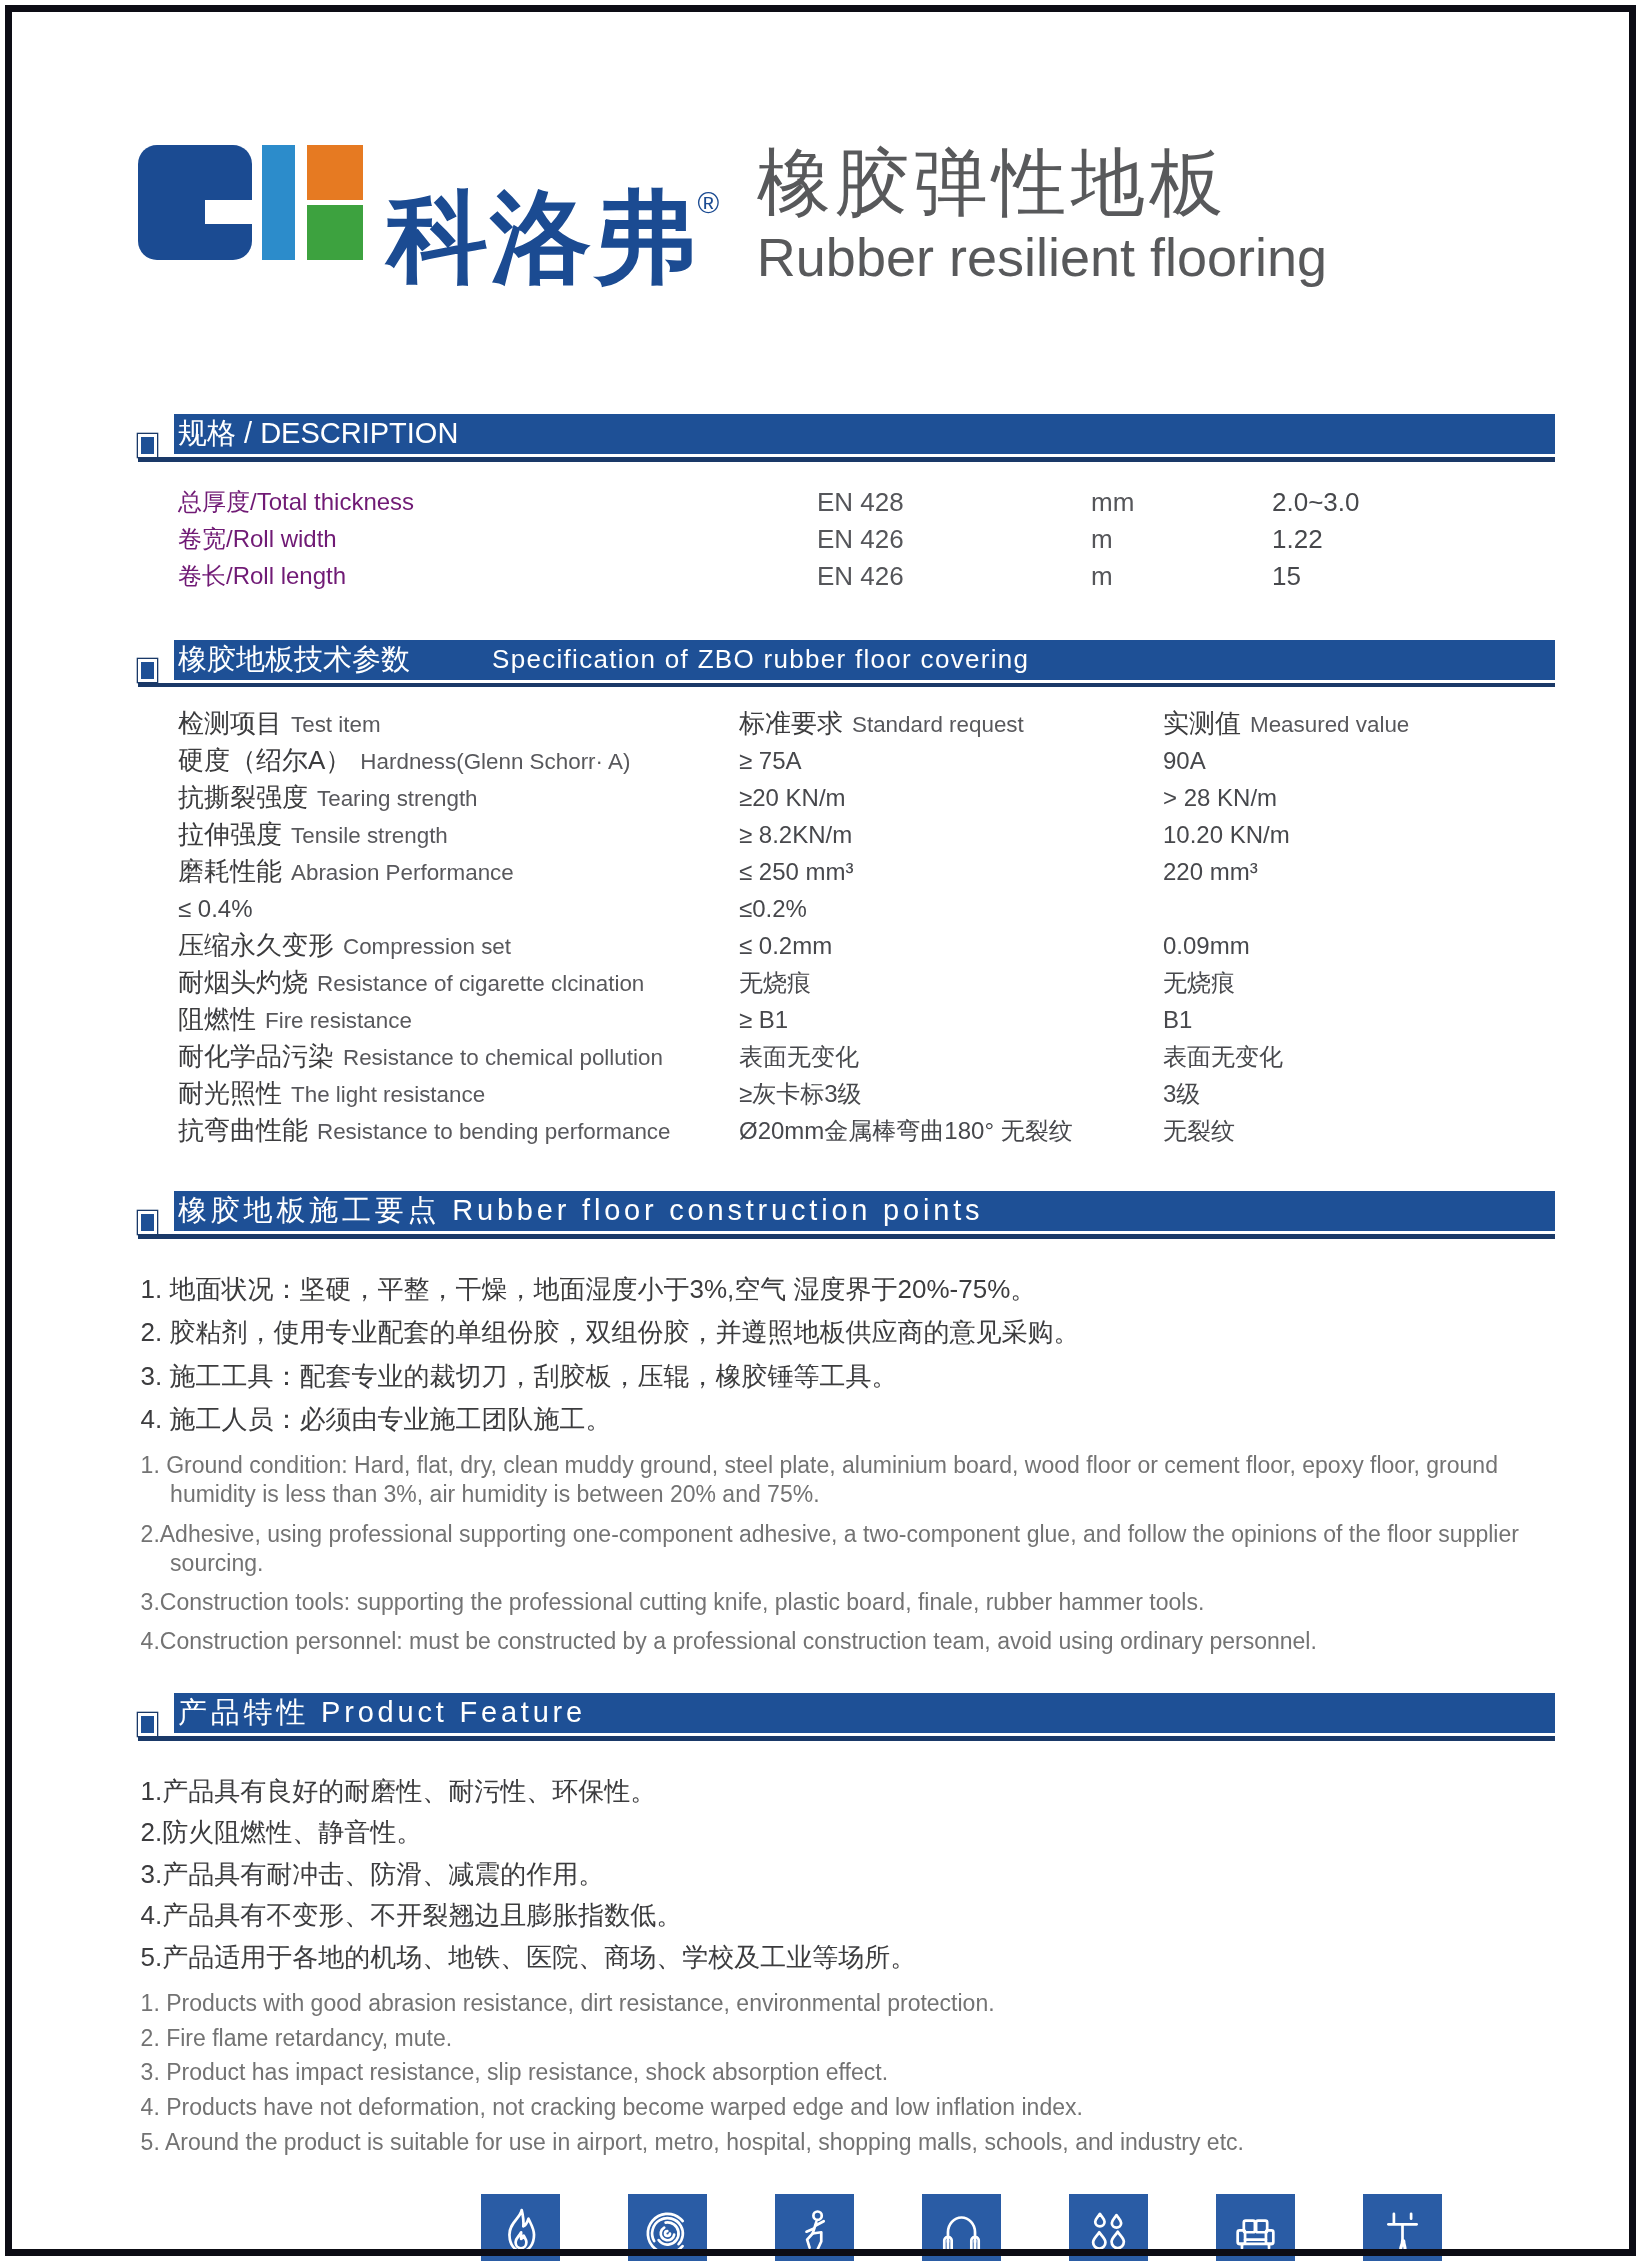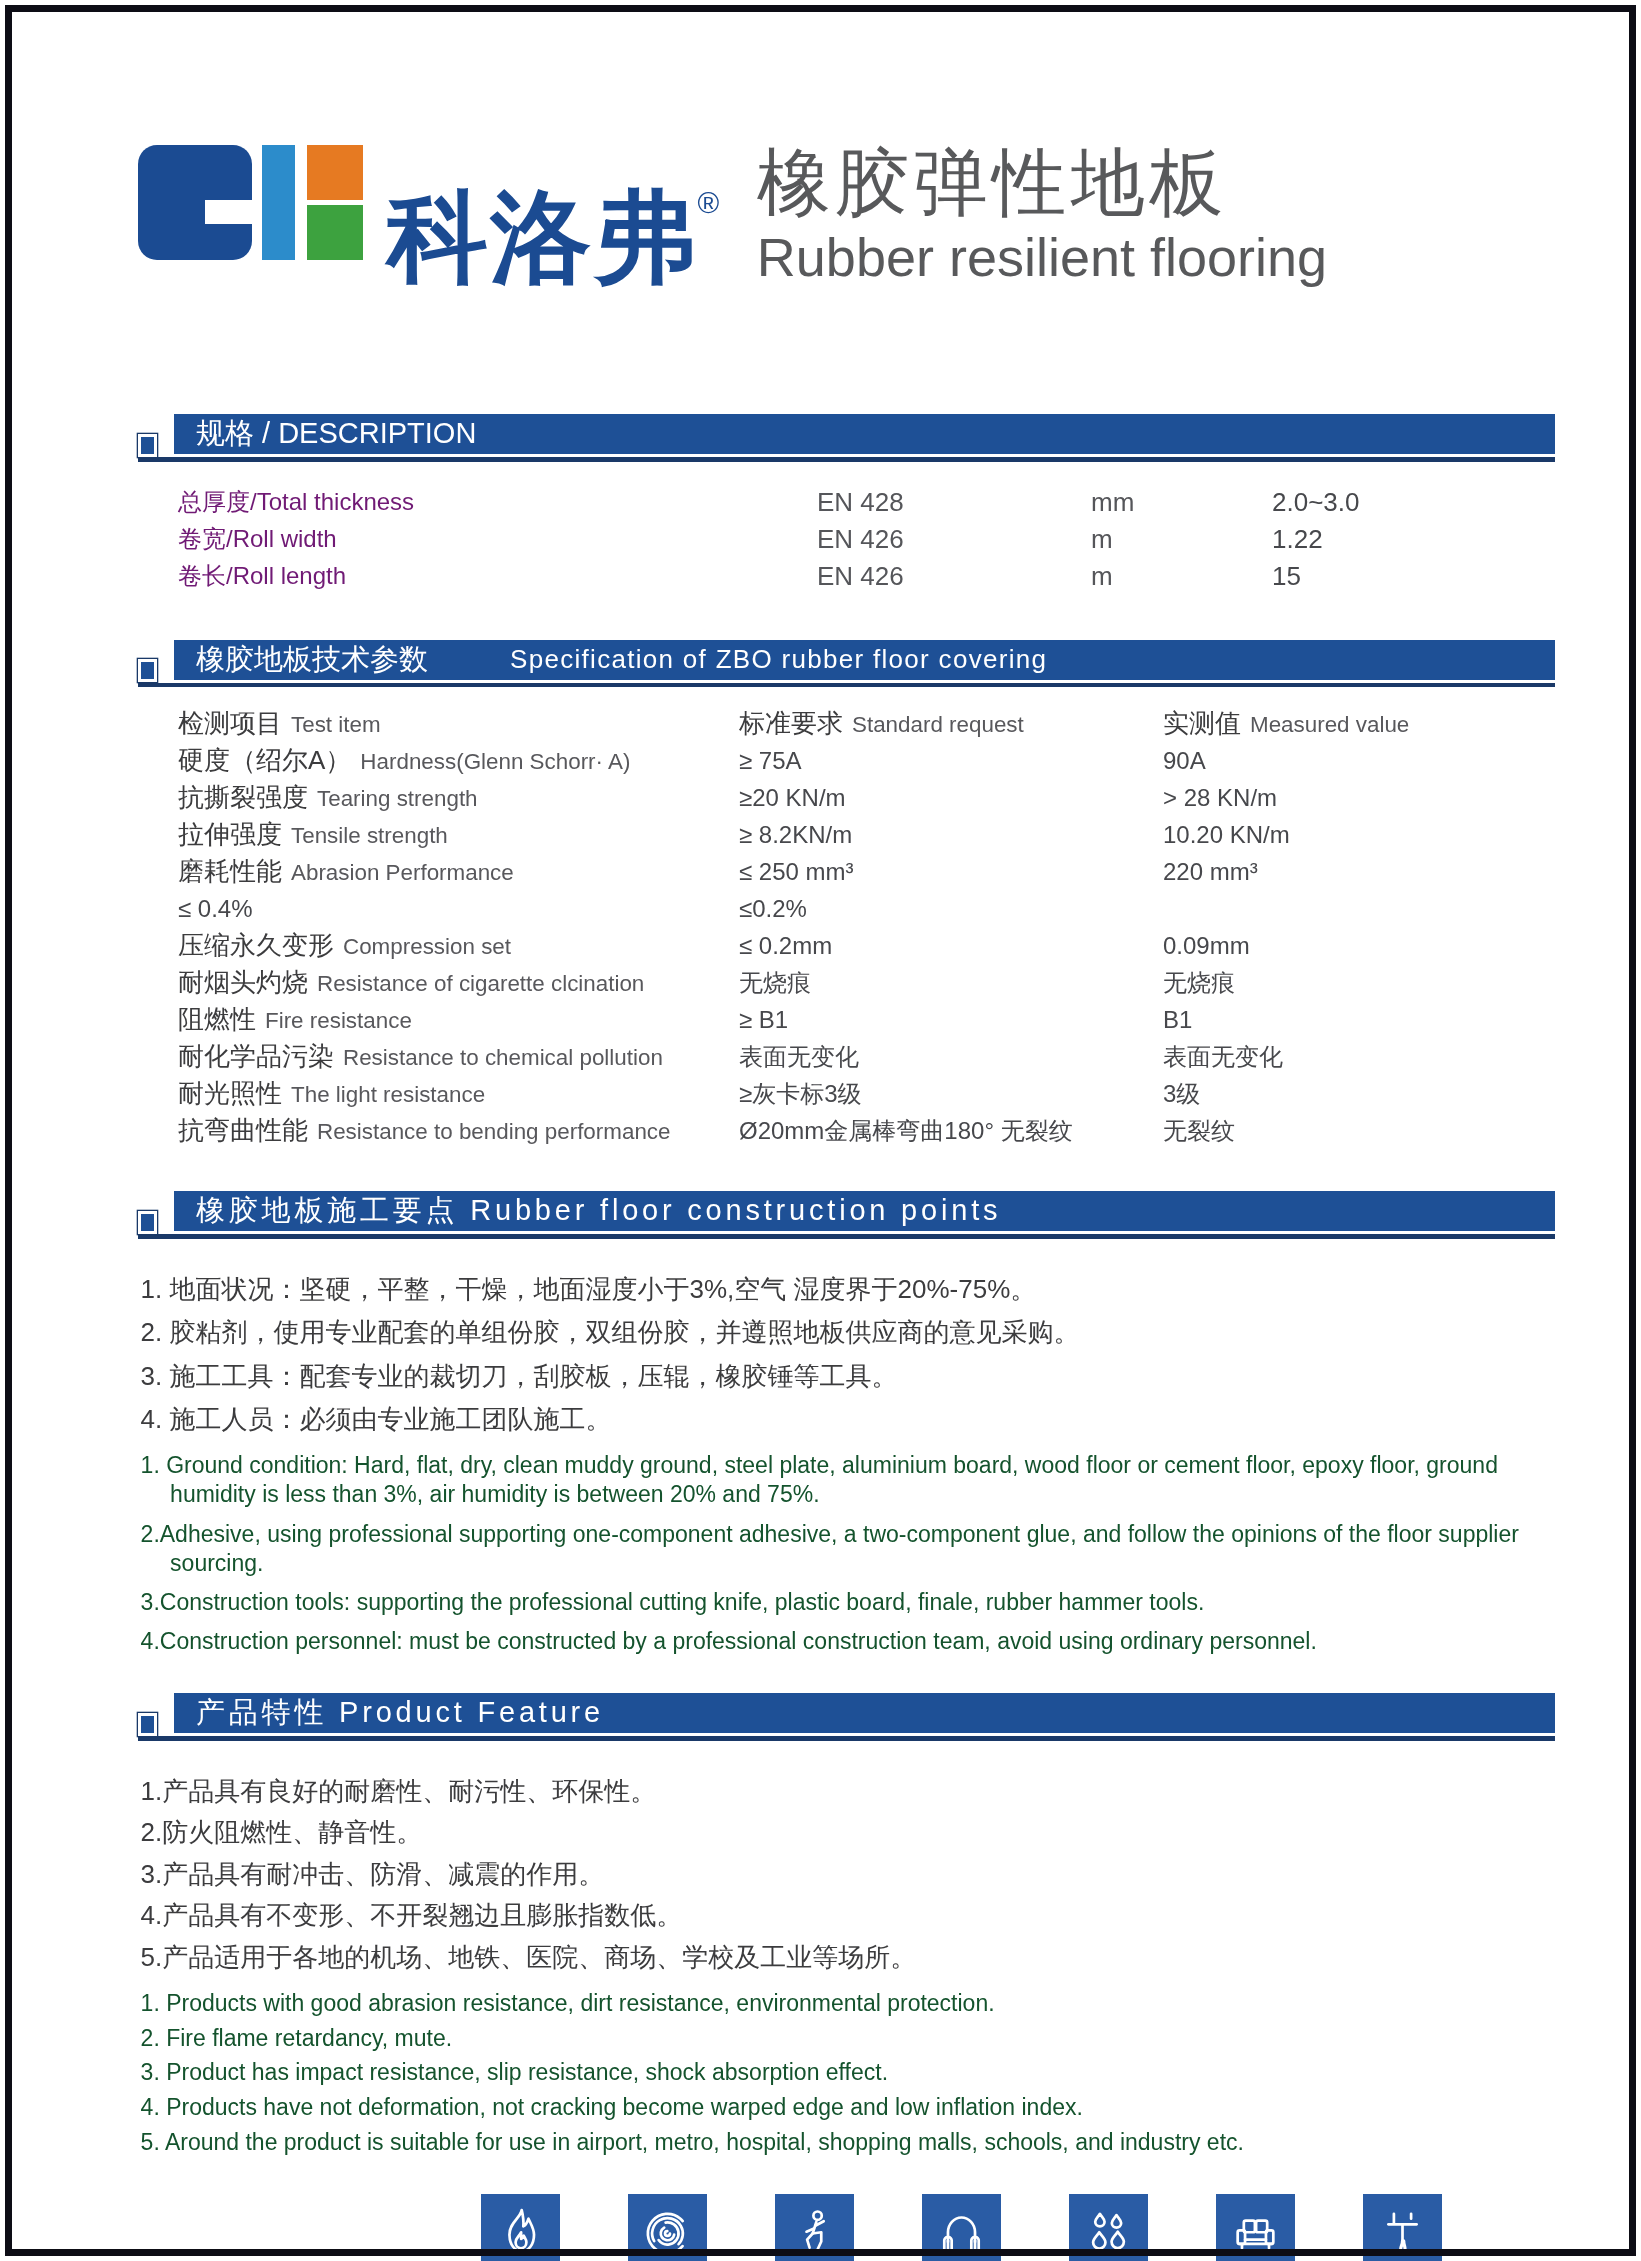--- a/index.html
+++ b/index.html
@@ -21,21 +21,21 @@
   .sq-gap { height: 5.1px; }
   .sq-green { height: 55px; background: var(--green); }
   .brand-text { margin-left: 24px; font-size: 101px; font-weight: bold; color: var(--brand); line-height: 115px; letter-spacing: 2.6px; white-space: nowrap; }
   .brand-text sup { font-size: 29.5px; font-weight: normal; vertical-align: 59px; }
   .title-block { margin-left: 35px; color: #58595B; }
   .title-zh { font-size: 74px; letter-spacing: 4.5px; line-height: 1.02; font-weight: 500; white-space: nowrap; }
   .title-en { font-size: 54px; margin-top: 5.1px; font-weight: 400; white-space: nowrap; }
 
   
   .sec { position: relative; }
-  .sec-bar { margin-left: 36px; height: 40px; background: var(--bar); color: #fff; display: flex; align-items: center; padding-left: 22px; }
+  .sec-bar { margin-left: 36px; height: 40px; background: var(--bar); color: #fff; display: flex; align-items: center; padding-left: 4px; }
   .sec-line { height: 4.5px; background: var(--navy); margin-top: 3.2px; }
   .sec-tag { position: absolute; left: 0; bottom: 5.1px; width: 19px; height: 23px; background: var(--bar); border: 3.2px solid #fff; box-shadow: 0 0 0 1.3px var(--navy); }
   .sec-title { font-size: 29px; white-space: nowrap; }
   .sec-title.spaced { letter-spacing: 3.8px; }
   .sec-title-en { font-size: 26px; margin-left: 82px; letter-spacing: 1.3px; white-space: nowrap; }
 
   
   .desc-table { margin-top: 22px; padding-left: 40px; }
   .desc-row { display: grid; grid-template-columns: 639px 274px 181px auto; align-items: center; height: 37px; }
   .desc-label { font-size: 24px; font-weight: 400; color: #701a75; }
@@ -48,21 +48,21 @@
   .spec-row.header-row { height: 38px; }
   .spec-zh { font-size: 26px; color: #3C3C3E; }
   .spec-en { font-size: 22.4px; color: #58585C; margin-left: 9px; }
   .spec-std, .spec-meas { font-size: 24px; color: #47484C; }
   .header-row .spec-zh { font-size: 26px; }
 
   
   .list-zh { margin-top: 36px; padding-left: 2.6px; }
   .list-zh li { list-style: none; font-size: 26px; color: #3C3C3E; line-height: 29.5px; margin-bottom: 14px; }
   .list-en { margin-top: 16.7px; padding-left: 2.6px; }
-  .list-en li { list-style: none; font-size: 23px; color: #14532d; line-height: 29px; margin-bottom: 10.2px; padding-left: 29.5px; text-indent: -29.5px; }
+  .list-en li { list-style: none; font-size: 23px; color: #737373; line-height: 29px; margin-bottom: 10.2px; padding-left: 29.5px; text-indent: -29.5px; }
   .features-zh li { margin-bottom: 12px; }
   .features-en li { margin-bottom: 5.8px; }
 
   
   .badges { display: flex; margin-top: 37px; margin-left: 309px; }
   .badge { width: 147px; display: flex; flex-direction: column; align-items: center; }
   .tile { width: 79px; height: 79px; background: var(--tile); display: flex; align-items: center; justify-content: center; }
   .tile svg { width: 59px; height: 59px; stroke: #fff; fill: none; stroke-width: 2.2; stroke-linecap: round; stroke-linejoin: round; }
 
   :root { --bar:#1E5096; --navy:#1A3968; --tile:#2A5CA5; --brand:#1B4B92; --lblue:#2C8CCB; --orange:#E67A22; --green:#3DA23F; }

